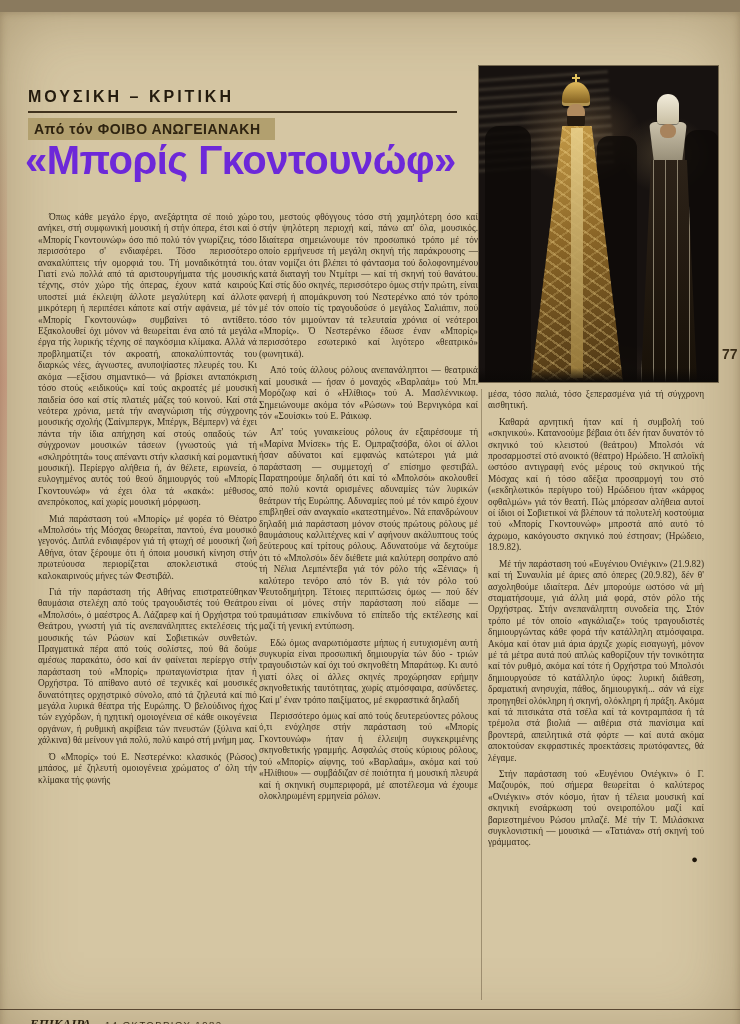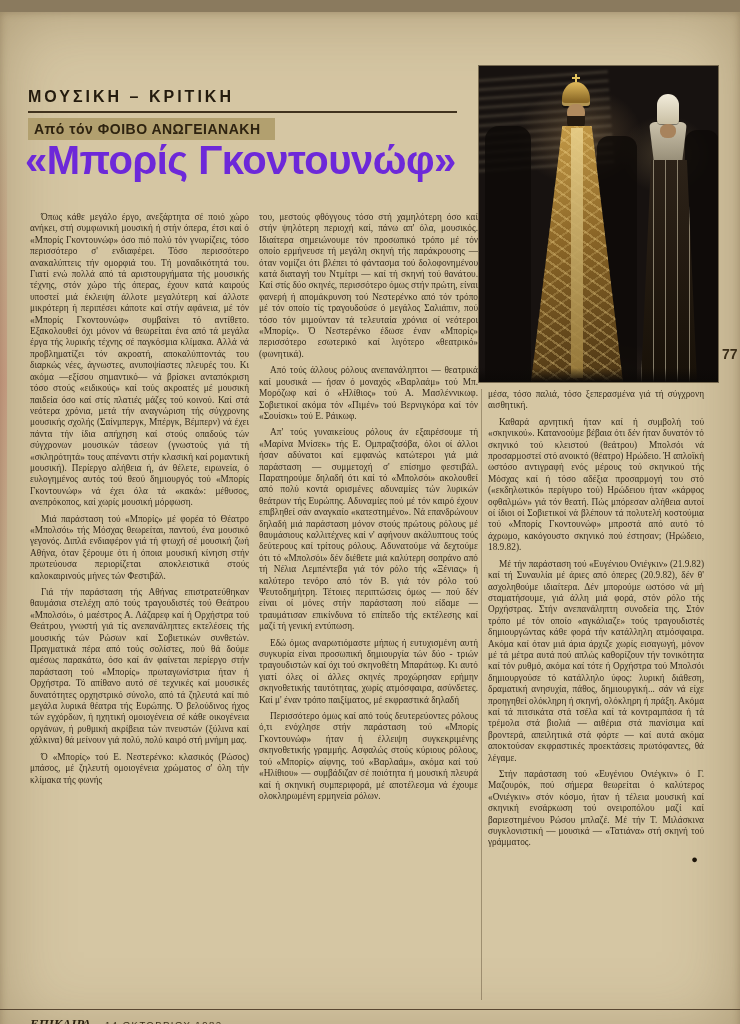--- a/index.html
+++ b/index.html
@@ -18,21 +18,21 @@
   .byline{position:absolute;left:28px;top:106px;background:#b2a06f;color:#2e2310;
     font-family:"Liberation Sans",sans-serif;font-size:14px;font-weight:bold;letter-spacing:.5px;
     padding:3px 14px 3px 6px;}
   .title{position:absolute;left:25px;top:126px;margin:0;font-family:"Liberation Sans",sans-serif;
     font-size:40px;font-weight:900;letter-spacing:-.5px;color:#6d28d9;white-space:nowrap;}
   
   .col{position:absolute;top:200px;width:219px;height:789px;overflow:hidden;
     text-align:justify;font-size:9.3px;line-height:11.4px;color:#342a1b;}
   .col p{margin:0 0 5px 0;text-indent:11px;}
   .col p.cont{text-indent:0;}
-  .col1{left:30px;}
+  .col1{left:38px;}
   .col2{left:259px;font-family:Liberation Serif, serif;}
   .col3{left:488px;top:377px;width:216px;height:612px;}
   .colrule{position:absolute;left:481px;top:377px;width:1px;height:611px;background:rgba(92,76,50,.45);}
   .endmark{text-align:right;font-size:11px;line-height:11px;padding-right:6px;color:#1d150a;}
   
   .photo{position:absolute;left:479px;top:54px;width:239px;height:316px;margin:0;overflow:hidden;
     background:
       radial-gradient(ellipse 90px 70px at 42% 22%, #4c3c2a 0%, rgba(76,60,42,0) 70%),
       radial-gradient(ellipse 70px 60px at 78% 28%, #3e3426 0%, rgba(62,52,38,0) 65%),
       radial-gradient(ellipse 120px 60px at 50% 100%, #2a211a 0%, rgba(42,33,26,0) 70%),
@@ -120,21 +120,21 @@
 
   <div class="col col1">
     <p>Όπως κάθε μεγάλο έργο, ανεξάρτητα σέ ποιό χώρο ανήκει, στή συμφωνική μουσική ή στήν όπερα, έτσι καί ό «Μπορίς Γκοντουνώφ» όσο πιό πολύ τόν γνωρίζεις, τόσο περισσότερο σ' ενδιαφέρει. Τόσο περισσότερο ανακαλύπτεις τήν ομορφιά του. Τή μοναδικότητά του. Γιατί ενώ πολλά από τά αριστουργήματα τής μουσικής τέχνης, στόν χώρο τής όπερας, έχουν κατά καιρούς υποστεί μιά έκλειψη άλλοτε μεγαλύτερη καί άλλοτε μικρότερη ή περιπέσει κάποτε καί στήν αφάνεια, μέ τόν «Μπορίς Γκοντουνώφ» συμβαίνει τό αντίθετο. Εξακολουθεί όχι μόνον νά θεωρείται ένα από τά μεγάλα έργα τής λυρικής τέχνης σέ παγκόσμια κλίμακα. Αλλά νά προβληματίζει τόν ακροατή, αποκαλύπτοντάς του διαρκώς νέες, άγνωστες, ανυποψίαστες πλευρές του. Κι ακόμα —εξίσου σημαντικό— νά βρίσκει ανταπόκριση τόσο στούς «ειδικούς» καί τούς ακροατές μέ μουσική παιδεία όσο καί στίς πλατιές μάζες τού κοινού. Καί στά νεότερα χρόνια, μετά τήν αναγνώριση τής σύγχρονης μουσικής σχολής (Σαίνμπεργκ, Μπέργκ, Βέμπερν) νά έχει πάντα τήν ίδια απήχηση καί στούς οπαδούς τών σύγχρονων μουσικών τάσεων (γνωστούς γιά τή «σκληρότητά» τους απέναντι στήν κλασική καί ρομαντική μουσική). Περίεργο αλήθεια ή, άν θέλετε, ειρωνεία, ό ευλογημένος αυτός τού θεού δημιουργός τού «Μπορίς Γκοντουνώφ» νά έχει όλα τά «κακά»: μέθυσος, ανεπρόκοπος, καί χωρίς μουσική μόρφωση.</p>
     <p>Μιά παράσταση τού «Μπορίς» μέ φορέα τό Θέατρο «Μπολσόι» τής Μόσχας θεωρείται, παντού, ένα μουσικό γεγονός. Διπλά ενδιαφέρον γιά τή φτωχή σέ μουσική ζωή Αθήνα, όταν ξέρουμε ότι ή όποια μουσική κίνηση στήν πρωτεύουσα περιορίζεται αποκλειστικά στούς καλοκαιρινούς μήνες τών Φεστιβάλ.</p>
     <p>Γιά τήν παράσταση τής Αθήνας επιστρατεύθηκαν θαυμάσια στελέχη από τούς τραγουδιστές τού Θεάτρου «Μπολσόι», ό μαέστρος Α. Λάζαρεφ καί ή Ορχήστρα τού Θεάτρου, γνωστή γιά τίς ανεπανάληπτες εκτελέσεις τής μουσικής τών Ρώσων καί Σοβιετικών συνθετών. Πραγματικά πέρα από τούς σολίστες, πού θά δούμε αμέσως παρακάτω, όσο καί άν φαίνεται περίεργο στήν παράσταση τού «Μπορίς» πρωταγωνίστρια ήταν ή Ορχήστρα. Τό απίθανο αυτό σέ τεχνικές καί μουσικές δυνατότητες ορχηστρικό σύνολο, από τά ζηλευτά καί πιό μεγάλα λυρικά θέατρα τής Ευρώπης. Ό βελούδινος ήχος τών εγχόρδων, ή ηχητική ομοιογένεια σέ κάθε οικογένεια οργάνων, ή ρυθμική ακρίβεια τών πνευστών (ξύλινα καί χάλκινα) θά μείνουν γιά πολύ, πολύ καιρό στή μνήμη μας.</p>
     <p>Ό «Μπορίς» τού Ε. Νεστερένκο: κλασικός (Ρώσος) μπάσος, μέ ζηλευτή ομοιογένεια χρώματος σ' όλη τήν κλίμακα τής φωνής</p>
   </div>
 
   <div class="col col2">
     <p class="cont">του, μεστούς φθόγγους τόσο στή χαμηλότερη όσο καί στήν ψηλότερη περιοχή καί, πάνω απ' όλα, μουσικός. Ιδιαίτερα σημειώνουμε τόν προσωπικό τρόπο μέ τόν οποίο ερμήνευσε τή μεγάλη σκηνή τής παράκρουσης — όταν νομίζει ότι βλέπει τό φάντασμα τού δολοφονημένου κατά διαταγή του Ντμίτρι — καί τή σκηνή τού θανάτου. Καί στίς δύο σκηνές, περισσότερο όμως στήν πρώτη, είναι φανερή ή απομάκρυνση τού Νεστερένκο από τόν τρόπο μέ τόν οποίο τίς τραγουδούσε ό μεγάλος Σαλιάπιν, πού τόσο τόν μιμούνταν τά τελευταία χρόνια οί νεότεροι «Μπορίς». Ό Νεστερένκο έδωσε έναν «Μπορίς» περισσότερο εσωτερικό καί λιγότερο «θεατρικό» (φωνητικά).</p>
-    <p>Από τούς άλλους ρόλους ανεπανάληπτοι — θεατρικά καί μουσικά — ήσαν ό μοναχός «Βαρλαάμ» τού Μπ. Μορόζωφ καί ό «Ηλίθιος» τού Α. Μασλέννικωφ. Σοβιετικοί ακόμα τόν «Πιμέν» τού Βερνιγκόρα καί τόν «Σουίσκι» τού Ε. Ράικωφ.</p>
+    <p>Από τούς άλλους ρόλους ανεπανάληπτοι — θεατρικά καί μουσικά — ήσαν ό μοναχός «Βαρλαάμ» τού Μπ. Μορόζωφ καί ό «Ηλίθιος» τού Α. Μασλέννικωφ. Σημειώνουμε ακόμα τόν «Ρώσων» τού Βερνιγκόρα καί τόν «Σουίσκι» τού Ε. Ράικωφ.</p>
     <p>Απ' τούς γυναικείους ρόλους άν εξαιρέσουμε τή «Μαρίνα Μνίσεκ» τής Ε. Ομπραζτσόβα, όλοι οί άλλοι ήσαν αδύνατοι καί εμφανώς κατώτεροι γιά μιά παράσταση — συμμετοχή σ' επίσημο φεστιβάλ. Παρατηρούμε δηλαδή ότι καί τό «Μπολσόι» ακολουθεί από πολύ κοντά ορισμένες αδυναμίες τών λυρικών θεάτρων τής Ευρώπης. Αδυναμίες πού μέ τόν καιρό έχουν επιβληθεί σάν αναγκαίο «κατεστημένο». Νά επανδρώνουν δηλαδή μιά παράσταση μόνον στούς πρώτους ρόλους μέ θαυμάσιους καλλιτέχνες καί ν' αφήνουν ακάλυπτους τούς δεύτερους καί τρίτους ρόλους. Αδυνατούμε νά δεχτούμε ότι τό «Μπολσόι» δέν διέθετε μιά καλύτερη σοπράνο από τή Νέλια Λεμπέντεβα γιά τόν ρόλο τής «Ξένιας» ή καλύτερο τενόρο από τόν Β. γιά τόν ρόλο τού Ψευτοδημήτρη. Τέτοιες περιπτώσεις όμως — πού δέν είναι οί μόνες στήν παράσταση πού είδαμε — τραυμάτισαν επικίνδυνα τό επίπεδο τής εκτέλεσης καί μαζί τή γενική εντύπωση.</p>
     <p>Εδώ όμως αναρωτιόμαστε μήπως ή ευτυχισμένη αυτή συγκυρία είναι προσωπική δημιουργία τών δύο - τριών τραγουδιστών καί όχι τού σκηνοθέτη Μπαράτωφ. Κι αυτό γιατί όλες οί άλλες σκηνές προχώρησαν ερήμην σκηνοθετικής ταυτότητας, χωρίς ατμόσφαιρα, ασύνδετες. Καί μ' έναν τρόπο παιξίματος, μέ εκφραστικά δηλαδή</p>
     <p>Περισσότερο όμως καί από τούς δευτερεύοντες ρόλους ό,τι ενόχλησε στήν παράσταση τού «Μπορίς Γκοντουνώφ» ήταν ή έλλειψη συγκεκριμένης σκηνοθετικής γραμμής. Ασφαλώς στούς κύριους ρόλους, τού «Μπορίς» αίφνης, τού «Βαρλαάμ», ακόμα καί τού «Ηλίθιου» — συμβάδιζαν σέ ποιότητα ή μουσική πλευρά καί ή σκηνική συμπεριφορά, μέ αποτέλεσμα νά έχουμε ολοκληρωμένη ερμηνεία ρόλων.</p>
   </div>
 
   <div class="colrule"></div>
 
   <div class="col col3">
     <p class="cont">μέσα, τόσο παλιά, τόσο ξεπερασμένα γιά τή σύγχρονη αισθητική.</p>
     <p>Καθαρά αρνητική ήταν καί ή συμβολή τού «σκηνικού». Κατανοούμε βέβαια ότι δέν ήταν δυνατόν τό σκηνικό τού κλειστού (θεάτρου) Μπολσόι νά προσαρμοστεί στό ανοικτό (θέατρο) Ηρώδειο. Ή απλοϊκή ωστόσο αντιγραφή ενός μέρους τού σκηνικού τής Μόσχας καί ή τόσο αδέξια προσαρμογή του στό («εκδηλωτικό» περίγυρο τού) Ηρώδειου ήταν «κάρφος οφθαλμών» γιά τόν θεατή. Πώς μπόρεσαν αλήθεια αυτοί οί ίδιοι οί Σοβιετικοί νά βλέπουν τά πολυτελή κοστούμια τού «Μπορίς Γκοντουνώφ» μπροστά από αυτό τό άχρωμο, κακόγουστο σκηνικό πού έστησαν; (Ηρώδειο, 18.9.82).</p>

